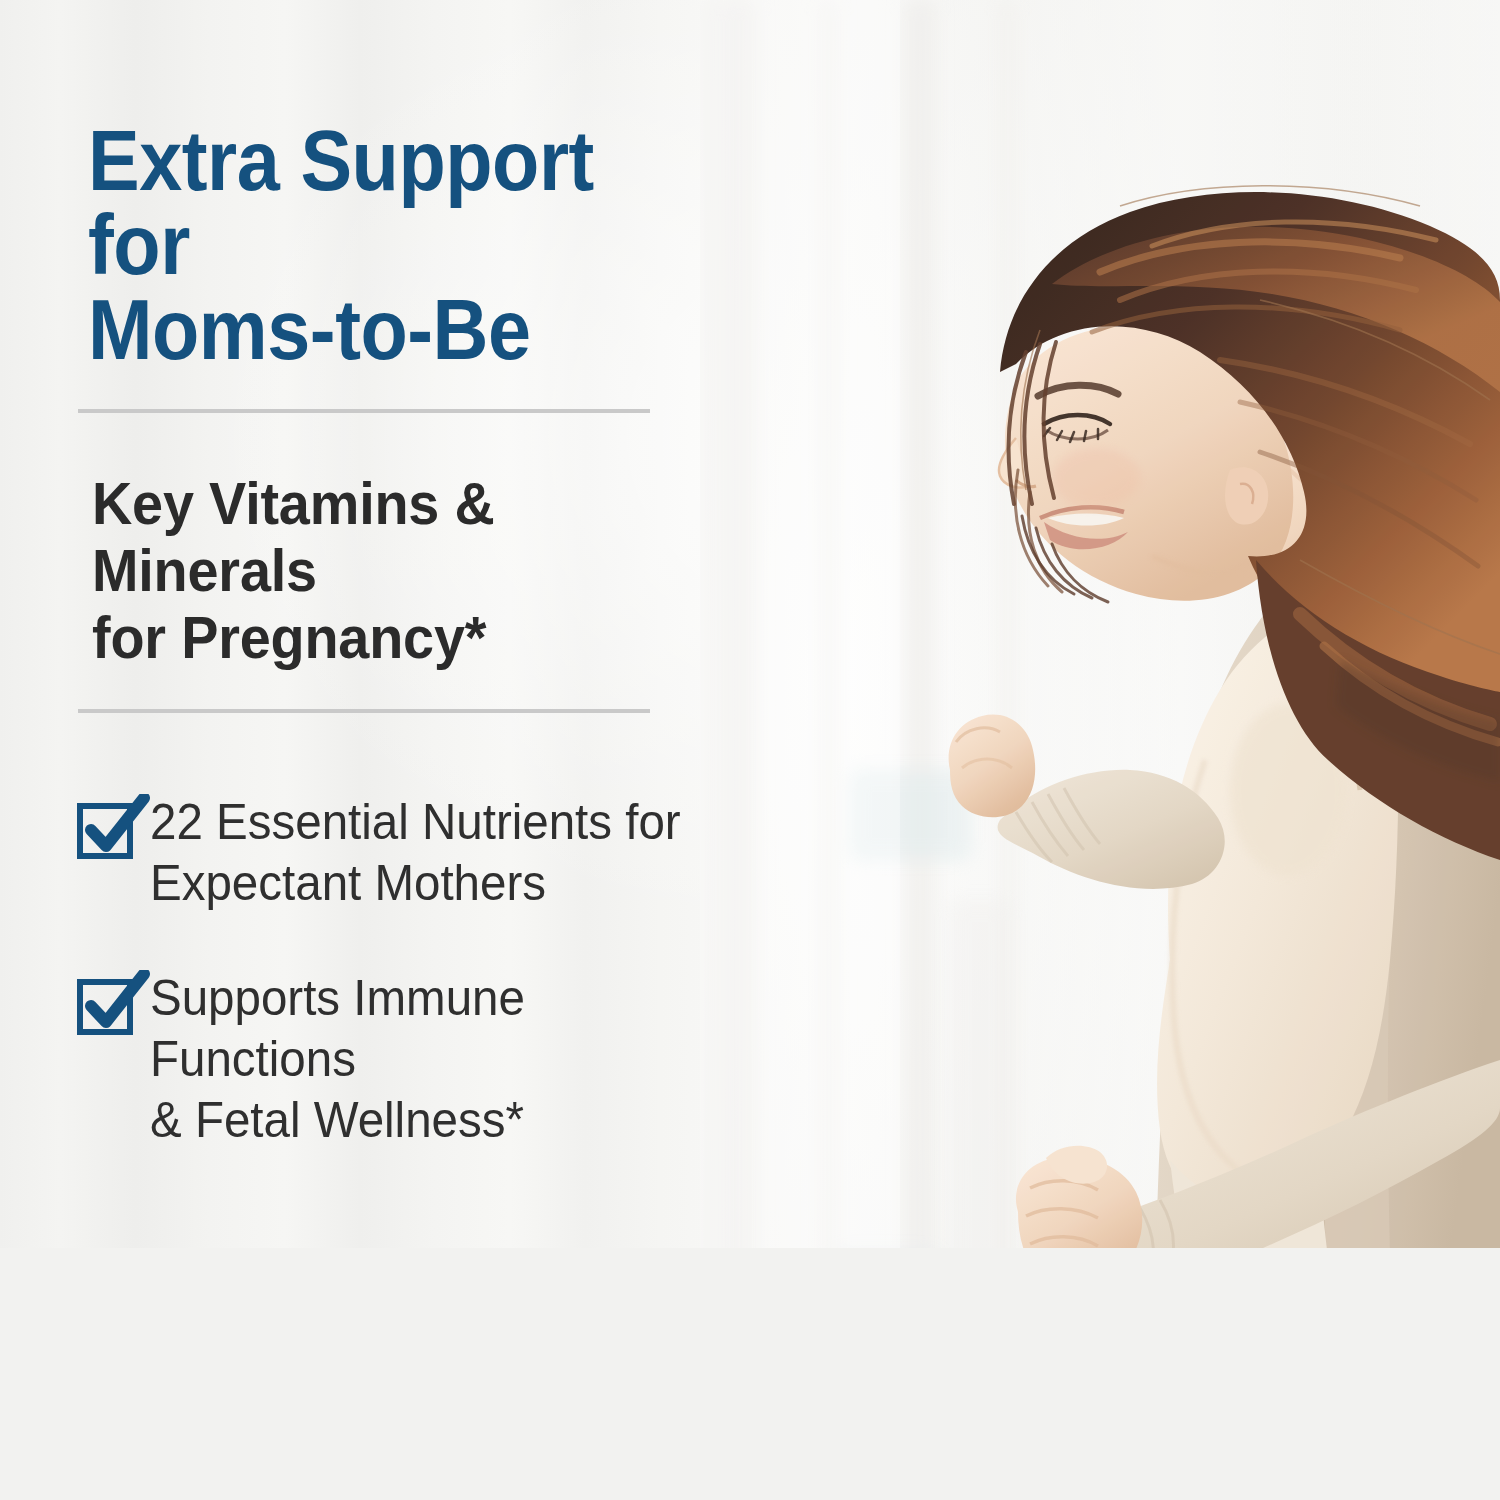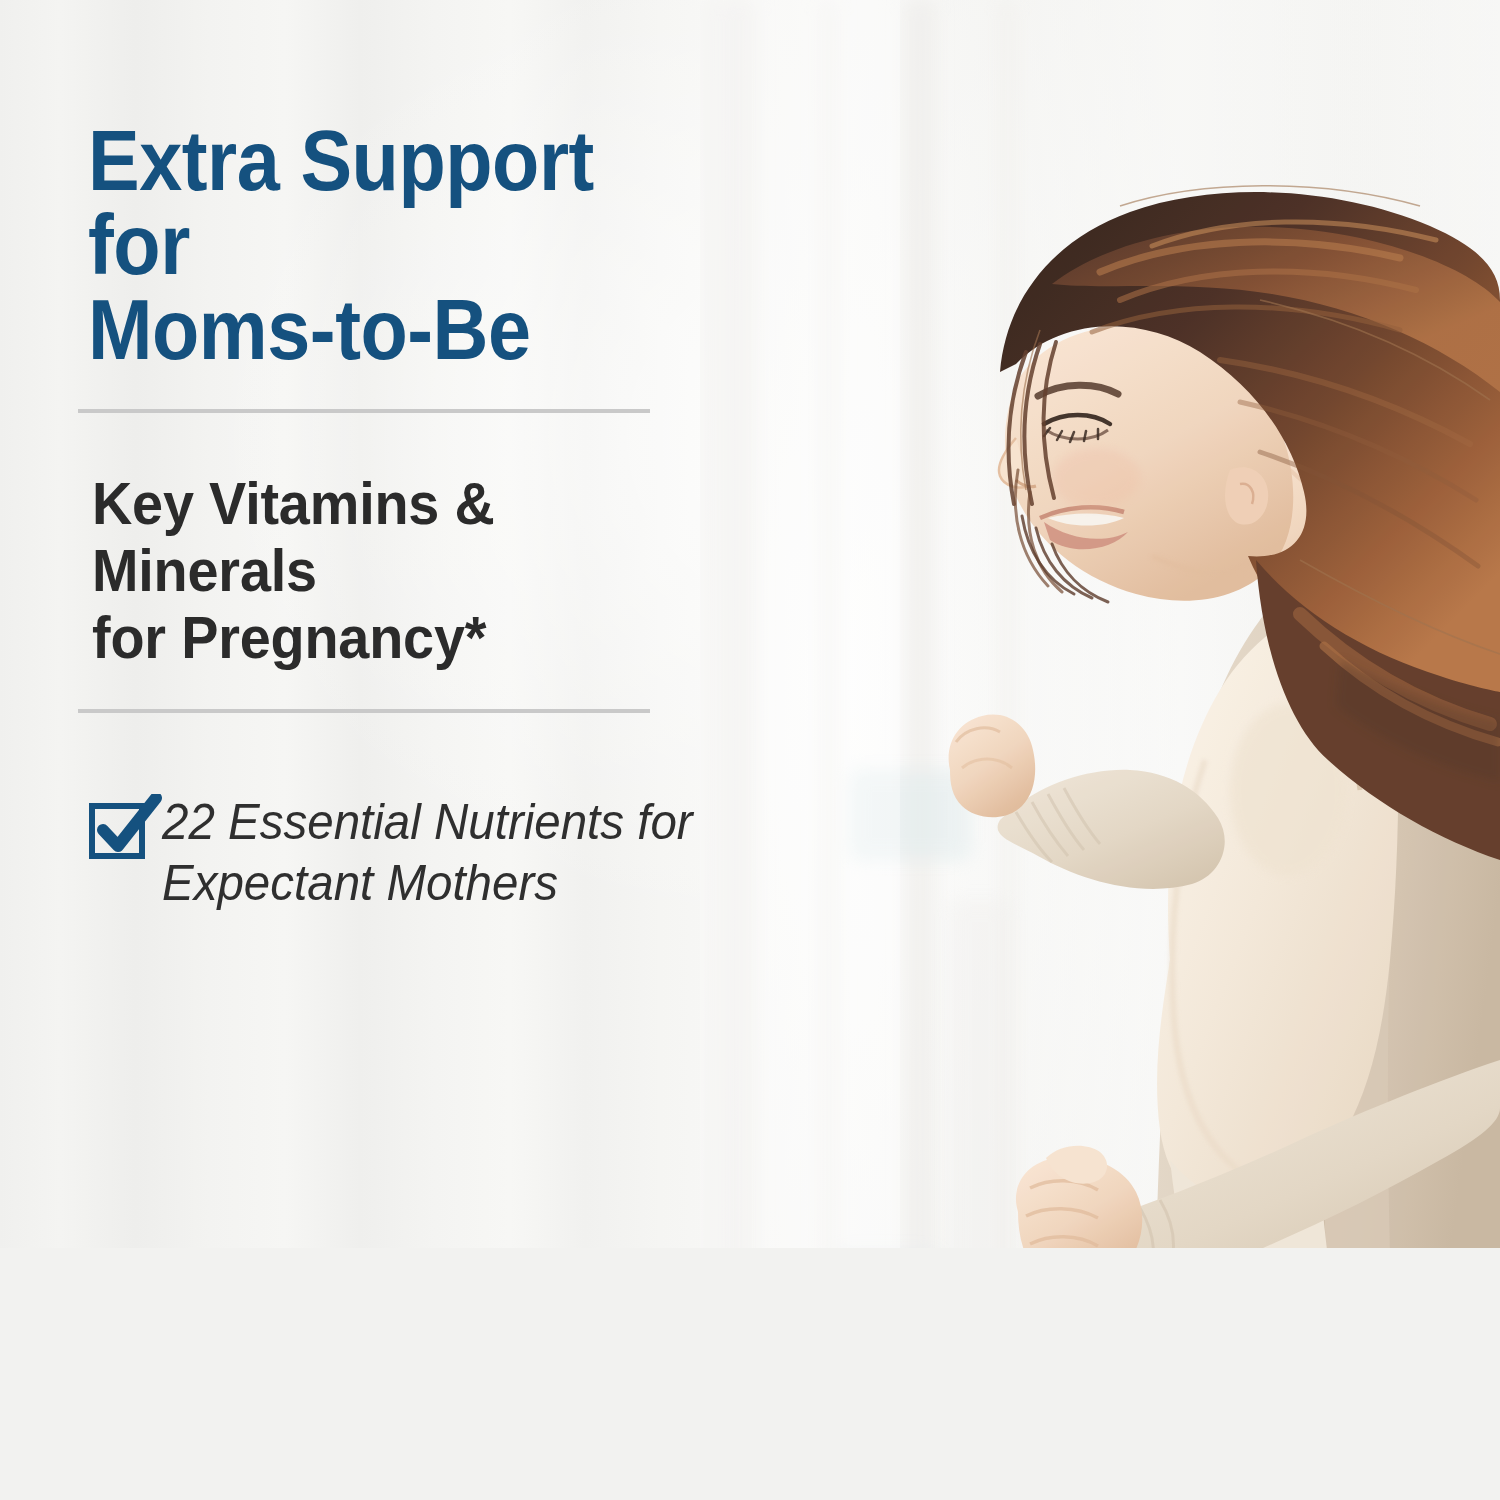--- a/index.html
+++ b/index.html
@@ -79,23 +79,22 @@
     font-size:60px;
     line-height:1.12;
     letter-spacing:-0.2px;
     transform:scaleX(0.93);
     transform-origin:left top;
     white-space:pre-line;
   }
 
   .bullets{
     position:absolute;
-    left:88px;top:790px;
+    left:76px;top:790px;
     width:680px;
-    font-style:italic;
   }
   .bullet{
     position:relative;
     display:flex;
     align-items:flex-start;
     margin-bottom:52px;
   }
   .cbwrap{
     position:relative;
     flex:0 0 auto;
@@ -436,16 +435,26 @@
           <svg viewBox="0 0 74 66" xmlns="http://www.w3.org/2000/svg">
             <rect x="4" y="12" width="50" height="50" fill="none" stroke="#15517f" stroke-width="6"></rect>
             <path d="M 15 36 L 30 52 L 68 4" fill="none" stroke="#15517f" stroke-width="12" stroke-linecap="round" stroke-linejoin="round"></path>
           </svg>
         </span>
         <span class="btext">22 Essential Nutrients for
 Expectant Mothers</span>
       </div>
 
 
+      <div class="bullet">
+        <span class="cbwrap">
+          <svg viewBox="0 0 74 66" xmlns="http://www.w3.org/2000/svg">
+            <rect x="4" y="12" width="50" height="50" fill="none" stroke="#15517f" stroke-width="6"></rect>
+            <path d="M 15 36 L 30 52 L 68 4" fill="none" stroke="#15517f" stroke-width="12" stroke-linecap="round" stroke-linejoin="round"></path>
+          </svg>
+        </span>
+        <span class="btext">Supports Immune Functions
+&amp; Fetal Wellness*</span>
+      </div>
 
     </div>
   </div>
 </div>
 
 </body></html>

